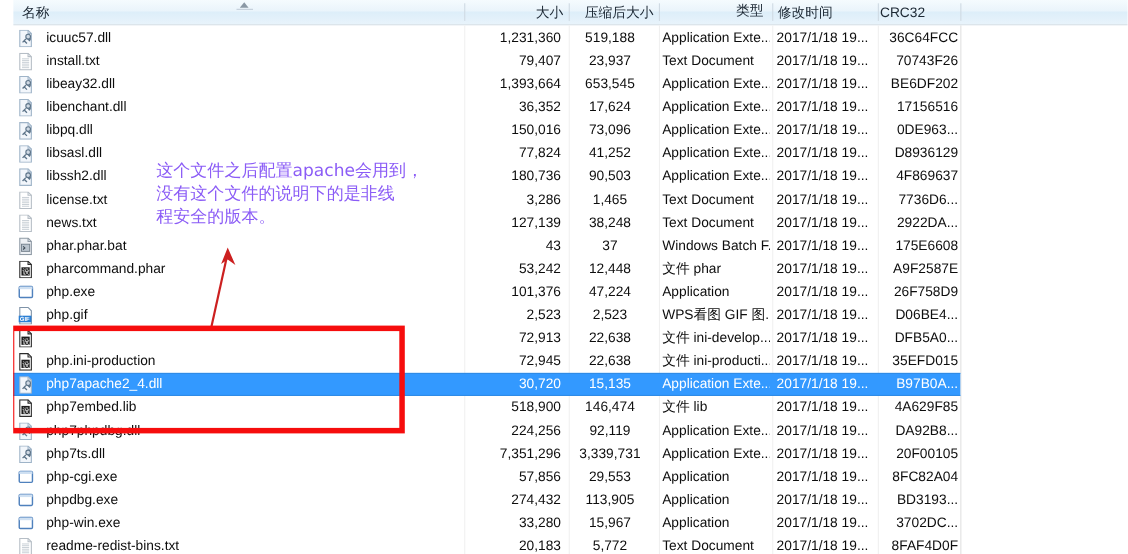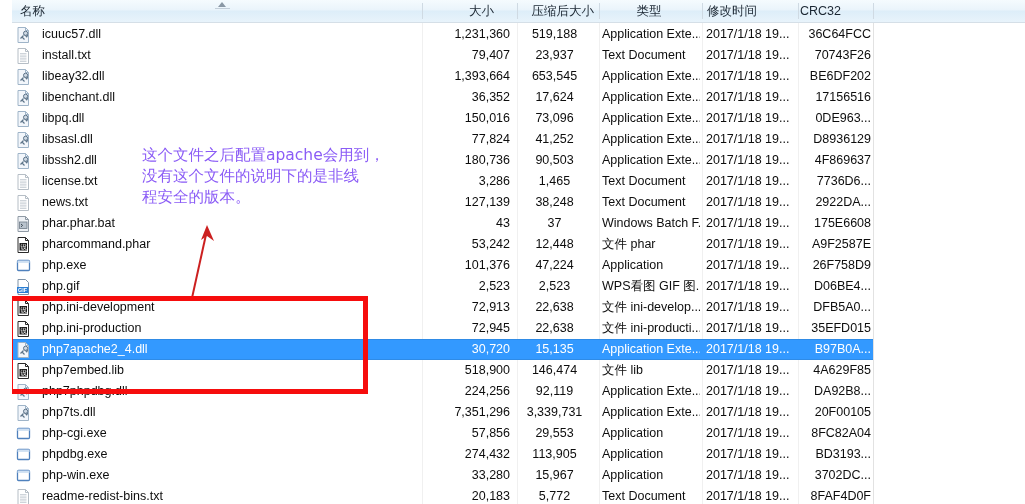--- a/index.html
+++ b/index.html
@@ -186,25 +186,25 @@
 
 <div id="file-list-window">
 
   <div class="header-row">
     <div class="header-cell" style="left:0px; width:410px; text-align:left; padding-left:8px;">名称</div>
     <div class="sort-marker">
       <div class="tri"></div>
         <div class="bar"></div>
     </div>
     <div class="header-sep" style="left:410px;"></div>
-    <div class="header-cell" style="left:411px; width:93px; text-align:right; padding-right:22px;">大小</div>
+    <div class="header-cell" style="left:411px; width:93px; text-align:right; padding-right:4px;">大小</div>
     <div class="header-sep" style="left:505px;"></div>
     <div class="header-cell" style="left:506px; width:80px; text-align:right; padding-right:4px;">压缩后大小</div>
     <div class="header-sep" style="left:587px;"></div>
-    <div class="header-cell" style="left:588px; width:100px; text-align:center; padding-left:4px;">类型</div>
+    <div class="header-cell" style="left:588px; width:100px; text-align:right; padding-left:4px;font-family:Liberation Mono, monospace;">类型</div>
     <div class="header-sep" style="left:690px;"></div>
     <div class="header-cell" style="left:691px; width:94px; text-align:left; padding-left:4px;">修改时间</div>
     <div class="header-sep" style="left:786px;"></div>
     <div class="header-cell" style="left:783px; width:74px; text-align:left; padding-left:5px;">CRC32</div>
     <div class="header-sep" style="left:861px;"></div>
   </div>
 
   <div class="col-divider" style="left:410px;"></div>
   <div class="col-divider" style="left:505px;"></div>
   <div class="col-divider" style="left:587px;"></div>
@@ -432,21 +432,20 @@
       </div>
       <div class="row">
         <span class="ficon">
           <svg width="15" height="16" viewBox="0 0 15 16">
             <path d="M2,0.5 L9.5,0.5 L12.5,3.5 L12.5,15.5 L2,15.5 Z" fill="#ffffff" stroke="#2b2b2b" stroke-width="1"></path>
             <path d="M9.5,0.5 L9.5,3.5 L12.5,3.5" fill="none" stroke="#2b2b2b" stroke-width="1"></path>
             <rect x="3.5" y="6" width="7.5" height="7.5" fill="#1d1d1d"></rect>
             <text x="4.4" y="12.4" font-size="6.5" fill="#ffffff" font-family="Liberation Sans, sans-serif">设</text>
           </svg>
         </span>
-        <div class="cell c-name">php.ini-development</div>
         <div class="cell c-size">72,913</div>
         <div class="cell c-psize">22,638</div>
         <div class="cell c-type">文件 ini-develop...</div>
         <div class="cell c-date">2017/1/18 19...</div>
         <div class="cell c-crc">DFB5A0...</div>
       </div>
       <div class="row">
         <span class="ficon">
           <svg width="15" height="16" viewBox="0 0 15 16">
             <path d="M2,0.5 L9.5,0.5 L12.5,3.5 L12.5,15.5 L2,15.5 Z" fill="#ffffff" stroke="#2b2b2b" stroke-width="1"></path>

